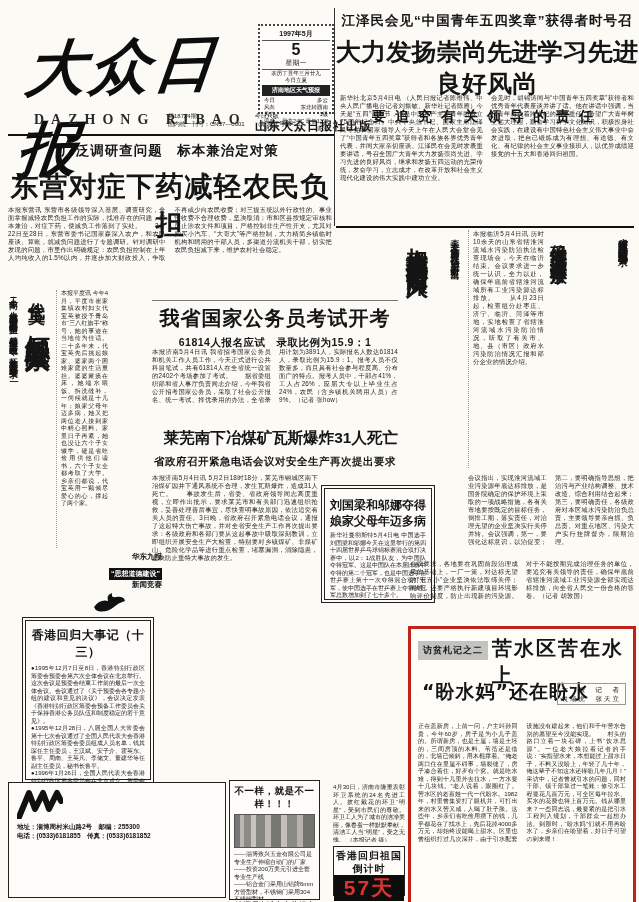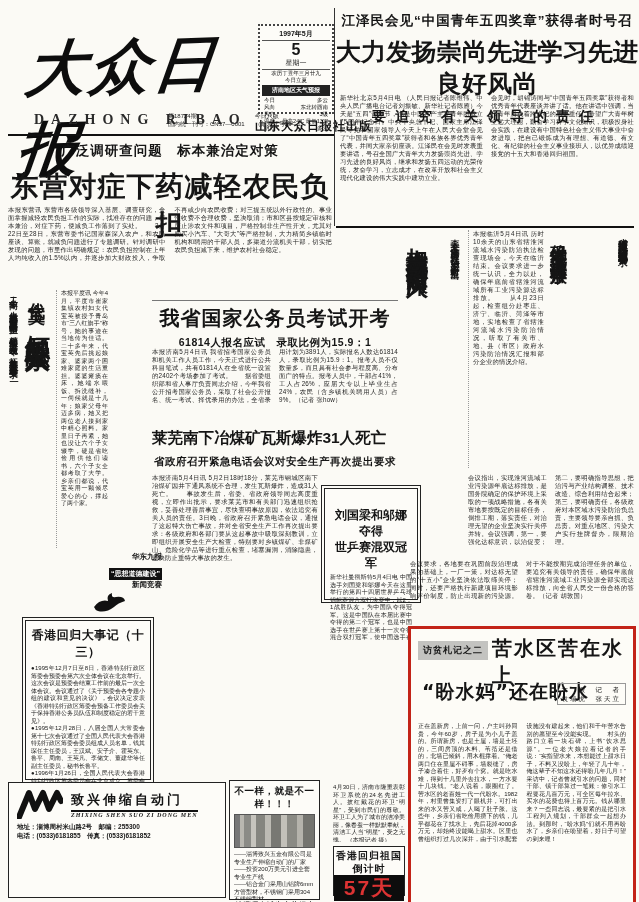--- a/index.html
+++ b/index.html
@@ -34,21 +34,21 @@
   .datebox .wtitle { font-size:6px; font-weight:900; background:#222; color:#fff; margin:1px 0; padding:1px 0;}
   .wrow { display:flex; justify-content:space-between; font-size:5.5px; line-height:7px; padding:0 2px; }
   .publisher { font-size:12px; font-weight:900; letter-spacing:1px; }
 
   
   .kicker14 { font-size:13.5px; font-weight:900; letter-spacing:1px; text-align:center; }
   .mainhead { font-size:24px; font-weight:900; letter-spacing:0; text-align:center;
     transform:scaleX(1.05); transform-origin:center; font-family:"DejaVu Sans", sans-serif; }
   .subspace { font-size:14px; font-weight:700; letter-spacing:9px; text-align:center; }
   .h2big { font-size:28px; font-weight:900; text-align:center; font-family:"DejaVu Sans", sans-serif; letter-spacing:1px;}
-  .h4 { font-size:15.5px; font-weight:900; text-align:left; }
+  .h4 { font-size:15.5px; font-weight:900; text-align:right; }
   .sub11 { font-size:10.5px; font-weight:700; text-align:center; letter-spacing:.5px;}
 
   .vhead { font-weight:900; font-family:"DejaVu Sans", sans-serif; line-height:1; letter-spacing:2px;}
   .vkick { font-weight:700; }
 
   .boxed2 { border:1px solid #222; outline:1px solid #222; outline-offset:2px; background:#fdfcf8;}
 
   
   .photo { background:
       radial-gradient(circle at 18% 30%, #9a9a98 0 8%, transparent 9%),
@@ -177,23 +177,23 @@
     <div class="sub11" style="margin-top:4px;">61814人报名应试　录取比例为15.9：1</div>
   </div>
   <div class="abs np" style="left:152px;top:348px;width:246px;height:76px;column-count:2;column-gap:8px;overflow:hidden;">本报济南5月4日讯 我省招考国家公务员和机关工作人员工作，今天正式进行公共科目笔试，共有61814人在全省统一设置的2402个考场参加了考试。　　据省委组织部和省人事厅负责同志介绍，今年我省公开招考国家公务员，采取了社会公开报名、统一考试、择优录用的办法，全省录用计划为3891人，实际报名人数达61814人，录取比例为15.9：1。报考人员不仅数量多，而且具有社会参与程度高、分布面广的特点。报考人员中，干部占41%，工人占26%，应届大专以上毕业生占24%，农民（含乡镇机关聘用人员）占9%。（记者 张how）</div>
 
   <div class="abs" style="left:152px;top:428px;width:246px;">
     <div class="h4">莱芜南下冶煤矿瓦斯爆炸31人死亡</div>
     <div class="sub11" style="margin-top:6px;text-align:center;">省政府召开紧急电话会议对安全生产再次提出要求</div>
   </div>
   <div class="abs np" style="left:152px;top:474px;width:166px;height:122px;overflow:hidden;">本报济南5月4日讯 5月2日18时18分，莱芜市钢城区南下冶煤矿因井下通风系统不合理，发生瓦斯爆炸，造成31人死亡。　　事故发生后，省委、省政府领导同志高度重视，立即作出批示，要求莱芜市和有关部门迅速组织抢救，妥善处理善后事宜，尽快查明事故原因，依法追究有关人员的责任。3日晚，省政府召开紧急电话会议，通报了这起特大伤亡事故，并对全省安全生产工作再次提出要求：各级政府和各部门要从这起事故中吸取深刻教训，立即组织开展安全生产大检查，特别要对乡镇煤矿、非煤矿山、危险化学品等进行重点检查，堵塞漏洞，消除隐患，坚决防止重特大事故的发生。</div>
 
-  <div class="abs boxed2" style="left:324px;top:488px;width:94px;height:112px;padding:18px 5px;">
+  <div class="abs boxed2" style="left:324px;top:488px;width:108px;height:112px;padding:8px 5px;">
     <div style="font-size:12px;font-weight:900;text-align:center;line-height:16px;">刘国梁和邬娜夺得</div>
-    <div style="font-size:12px;font-weight:900;text-align:center;line-height:16px;">世乒赛混双冠军</div>
+    <div style="font-size:12px;font-weight:900;text-align:center;line-height:16px;">娘家父母年迈多病</div>
     <div class="np2" style="margin-top:3px;height:68px;overflow:hidden;">新华社曼彻斯特5月4日电 中国选手刘国梁和邬娜今天在这里举行的第四十四届世界乒乓球锦标赛混合双打决赛中，以2：1战胜队友，为中国队夺得冠军。这是中国队在本届比赛中夺得的第二个冠军，也是中国选手在世乒赛上第十一次夺得混合双打冠军，使中国选手在世乒赛上夺得的冠军总数增加到了七十多个。</div>
   </div>
 
   <div class="abs vert vhead" style="left:406px;top:230px;height:332px;font-size:22px;">加大措施把春季严打整治引向深入</div>
   <div class="abs vert vkick" style="left:448px;top:232px;height:240px;font-size:9px;letter-spacing:2px;">李文全在济南考察社会治安工作时提出</div>
 
   <div class="abs np dotv" style="left:468px;top:230px;width:76px;height:238px;padding-left:4px;overflow:hidden;">本报临沂5月4日讯 历时10余天的山东省辖淮河流域水污染防治执法检查现场会，今天在临沂结束。会议要求进一步统一认识，全力以赴，确保年底前省辖淮河流域所有工业污染源达标排放。　　从4月23日起，检查组分赴枣庄、济宁、临沂、菏泽等市地，实地检查了省辖淮河流域水污染防治情况，听取了有关市、地、县（市区）政府水污染防治情况汇报和部分企业的情况介绍。</div>
 
   <div class="abs vert vhead" style="left:550px;top:230px;height:240px;font-size:17px;">确保年底工业污染源达标排放</div>
   <div class="abs vert vkick" style="left:616px;top:230px;height:238px;font-size:9.5px;letter-spacing:1px;">省辖淮河流域水污染防治执法检查现场会要求</div>
@@ -230,24 +230,20 @@
       </div>
     </div>
     <div class="np2" style="height:182px;column-count:2;column-gap:9px;overflow:hidden;margin-top:4px;">正在盖新房，上前一问，户主叫孙同贵，今年60岁，房子是为小儿子盖的。所谓新房，也是土屋，墙是土坯的，三间房顶的木料、苇箔还是借的，北墙已倾斜，用木棍撑着。“俺老两口住在里屋不碍事，墙裂缝了，房子凑合着住，好歹有个窝。就是吃水难，得到十几里外去拉水，一方水要十几块钱。”老人说着，眼圈红了。　　苦水区的老百姓一代一代盼水。1982年，村里曾集资打了眼机井，可打出来的水又苦又咸，人喝了肚子胀。这些年，乡亲们省吃俭用攒下的钱，几乎都花在了找水上，先后花掉4000多万元，却始终没能喝上甜水。区里也曾组织打过几次深井，由于引水配套设施没有建起来，他们和千年苦水告别的愿望至今没能实现。　　村头的路口立着一块石碑，上书“饮水思源”。一位老大娘拉着记者的手说：“实指望水来，本想能过上甜水日子，不料又没盼上，年轻了几十年，俺这辈子不知这水还得盼几年几月！”　　采访中，记者曾就引水的问题，同村干部、镇干部算过一笔账：修引水工程要花几百万元，可全区每年拉水、买水的花费也得上百万元。钱从哪里来？一些同志说，最要紧的是把引水工程列入规划，干部群众一起想办法。到那时，“盼水妈”们就不用再盼水了，乡亲们在盼望着，好日子可望の到来哩！</div>
   </div>
 
   <div class="abs adbox" style="left:8px;top:782px;width:218px;height:116px;padding:6px 8px;">
     <div style="display:flex;gap:8px;align-items:center;">
       <svg width="46" height="30" viewBox="0 0 46 30">
         <path d="M2 28 L12 4 L18 20 L26 4 L32 20 L40 4 L44 12" stroke="#111" stroke-width="6" fill="none" stroke-linecap="round" stroke-linejoin="round"></path>
       </svg>
-      <div>
-        <div class="ad-brand">致兴伸缩自动门</div>
-        <div class="ad-pinyin">ZHIXING SHEN SUO ZI DONG MEN</div>
-      </div>
     </div>
     <div class="ad-contact" style="margin-top:3px;">
       <div>地址：淄博周村米山路2号　邮编：255300</div>
       <div>电话：(0533)6181855　传真：(0533)6181852</div>
     </div>
   </div>
 
   <div class="abs adbox" style="left:229px;top:780px;width:91px;height:120px;padding:4px 4px;">
     <div class="ad2-title">不一样，就是不一样！！！</div>
     <div class="doorphoto" style="height:34px;margin:3px 0;"></div>

